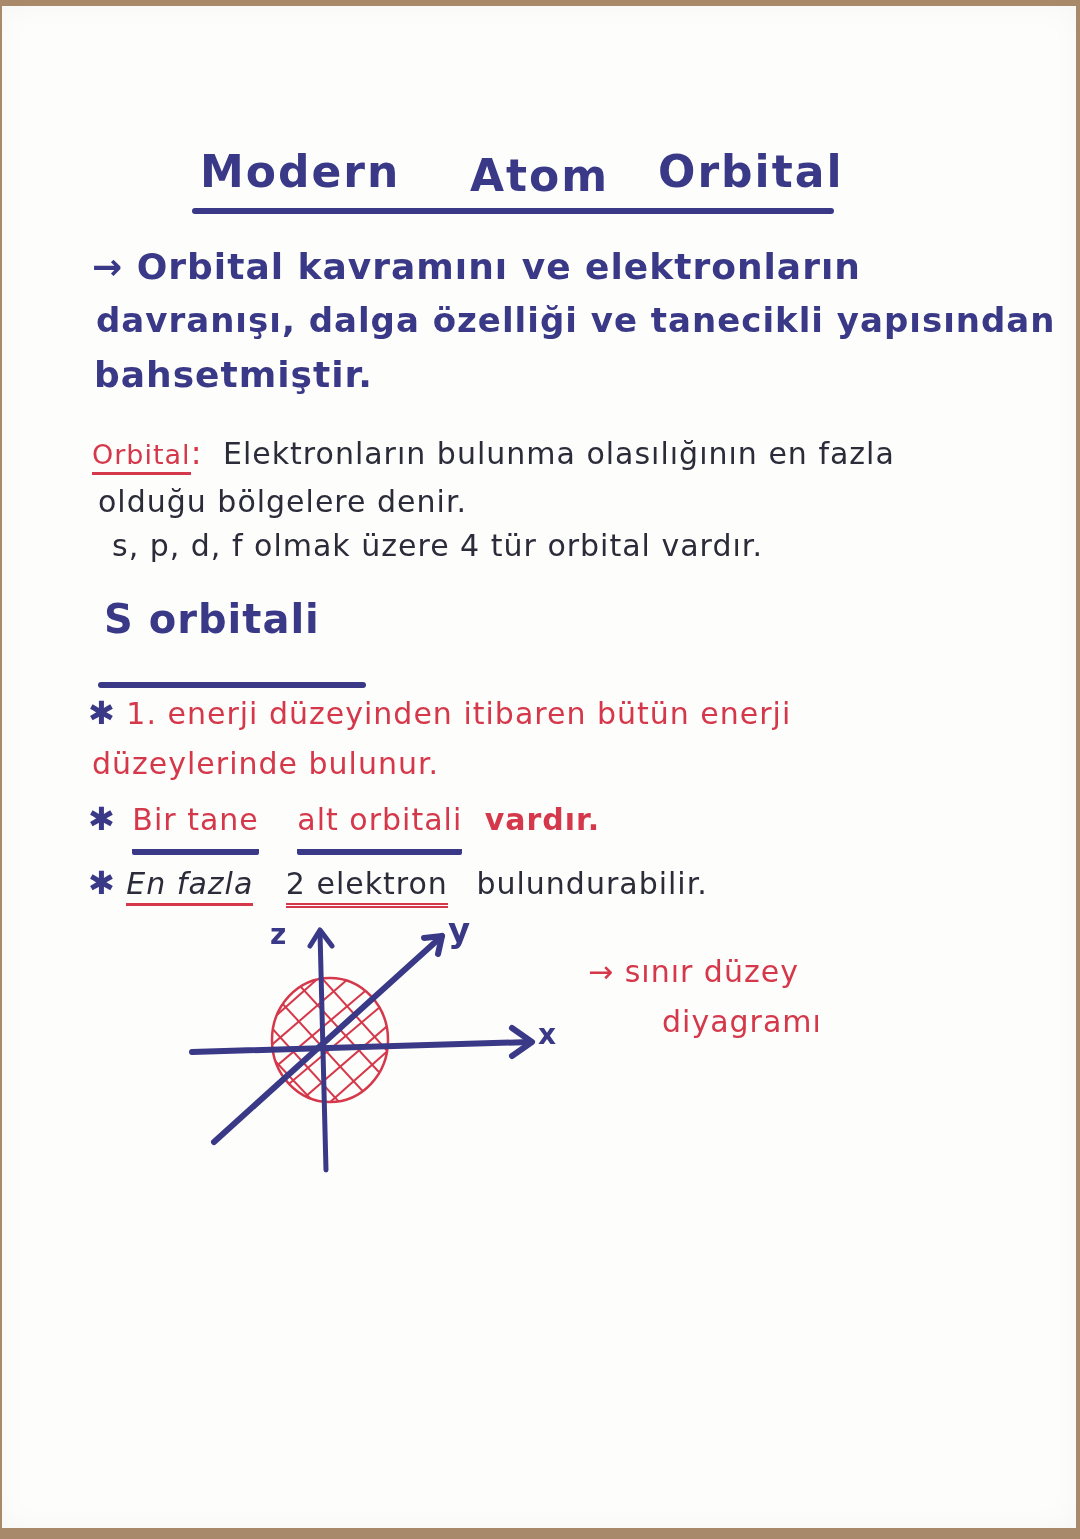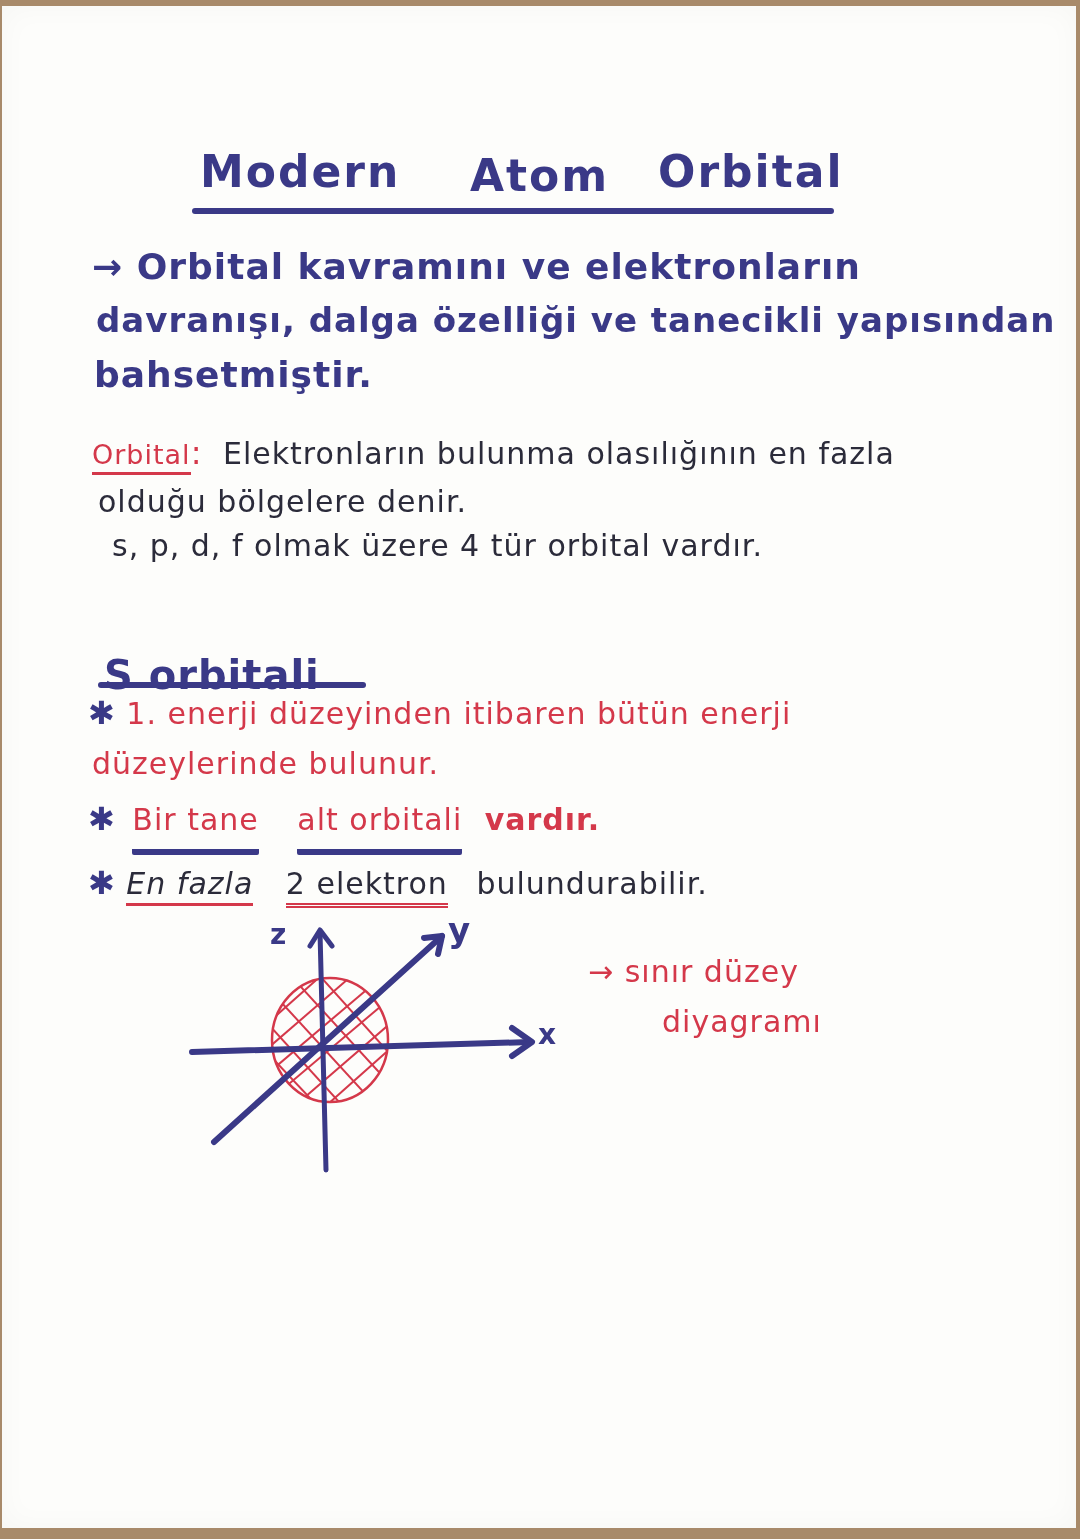--- a/index.html
+++ b/index.html
@@ -61,21 +61,21 @@
 <div class="abs bold-blue" style="left:96px; top:300px; font-size:34px;">davranışı, dalga özelliği ve tanecikli yapısından</div>
 <div class="abs bold-blue" style="left:94px; top:354px;">bahsetmiştir.</div>
 
 <div class="abs hand" style="left:92px; top:434px;">
   <span class="red u-red" style="font-size:27px;">Orbital</span><span class="red" style="font-size:32px; margin-right:10px;">:</span>
   <span class="dark">Elektronların bulunma olasılığının en fazla</span>
 </div>
 <div class="abs hand dark" style="left:98px; top:484px;">olduğu bölgelere denir.</div>
 <div class="abs hand dark" style="left:112px; top:528px;">s, p, d, f olmak üzere 4 tür orbital vardır.</div>
 
-<div class="abs bold-blue" style="left:104px; top:652px; font-size:40px;text-align:center;">S orbitali</div>
+<div class="abs bold-blue" style="left:104px; top:596px; font-size:40px;text-align:center;">S orbitali</div>
 <div class="section-line"></div>
 
 <div class="abs hand" style="left:88px; top:694px;">
   <span class="star">✱</span>
   <span class="red">1. enerji düzeyinden itibaren bütün enerji</span>
 </div>
 <div class="abs hand red" style="left:92px; top:746px;">düzeylerinde bulunur.</div>
 
 <div class="abs hand" style="left:88px; top:800px;">
   <span class="star">✱</span>

